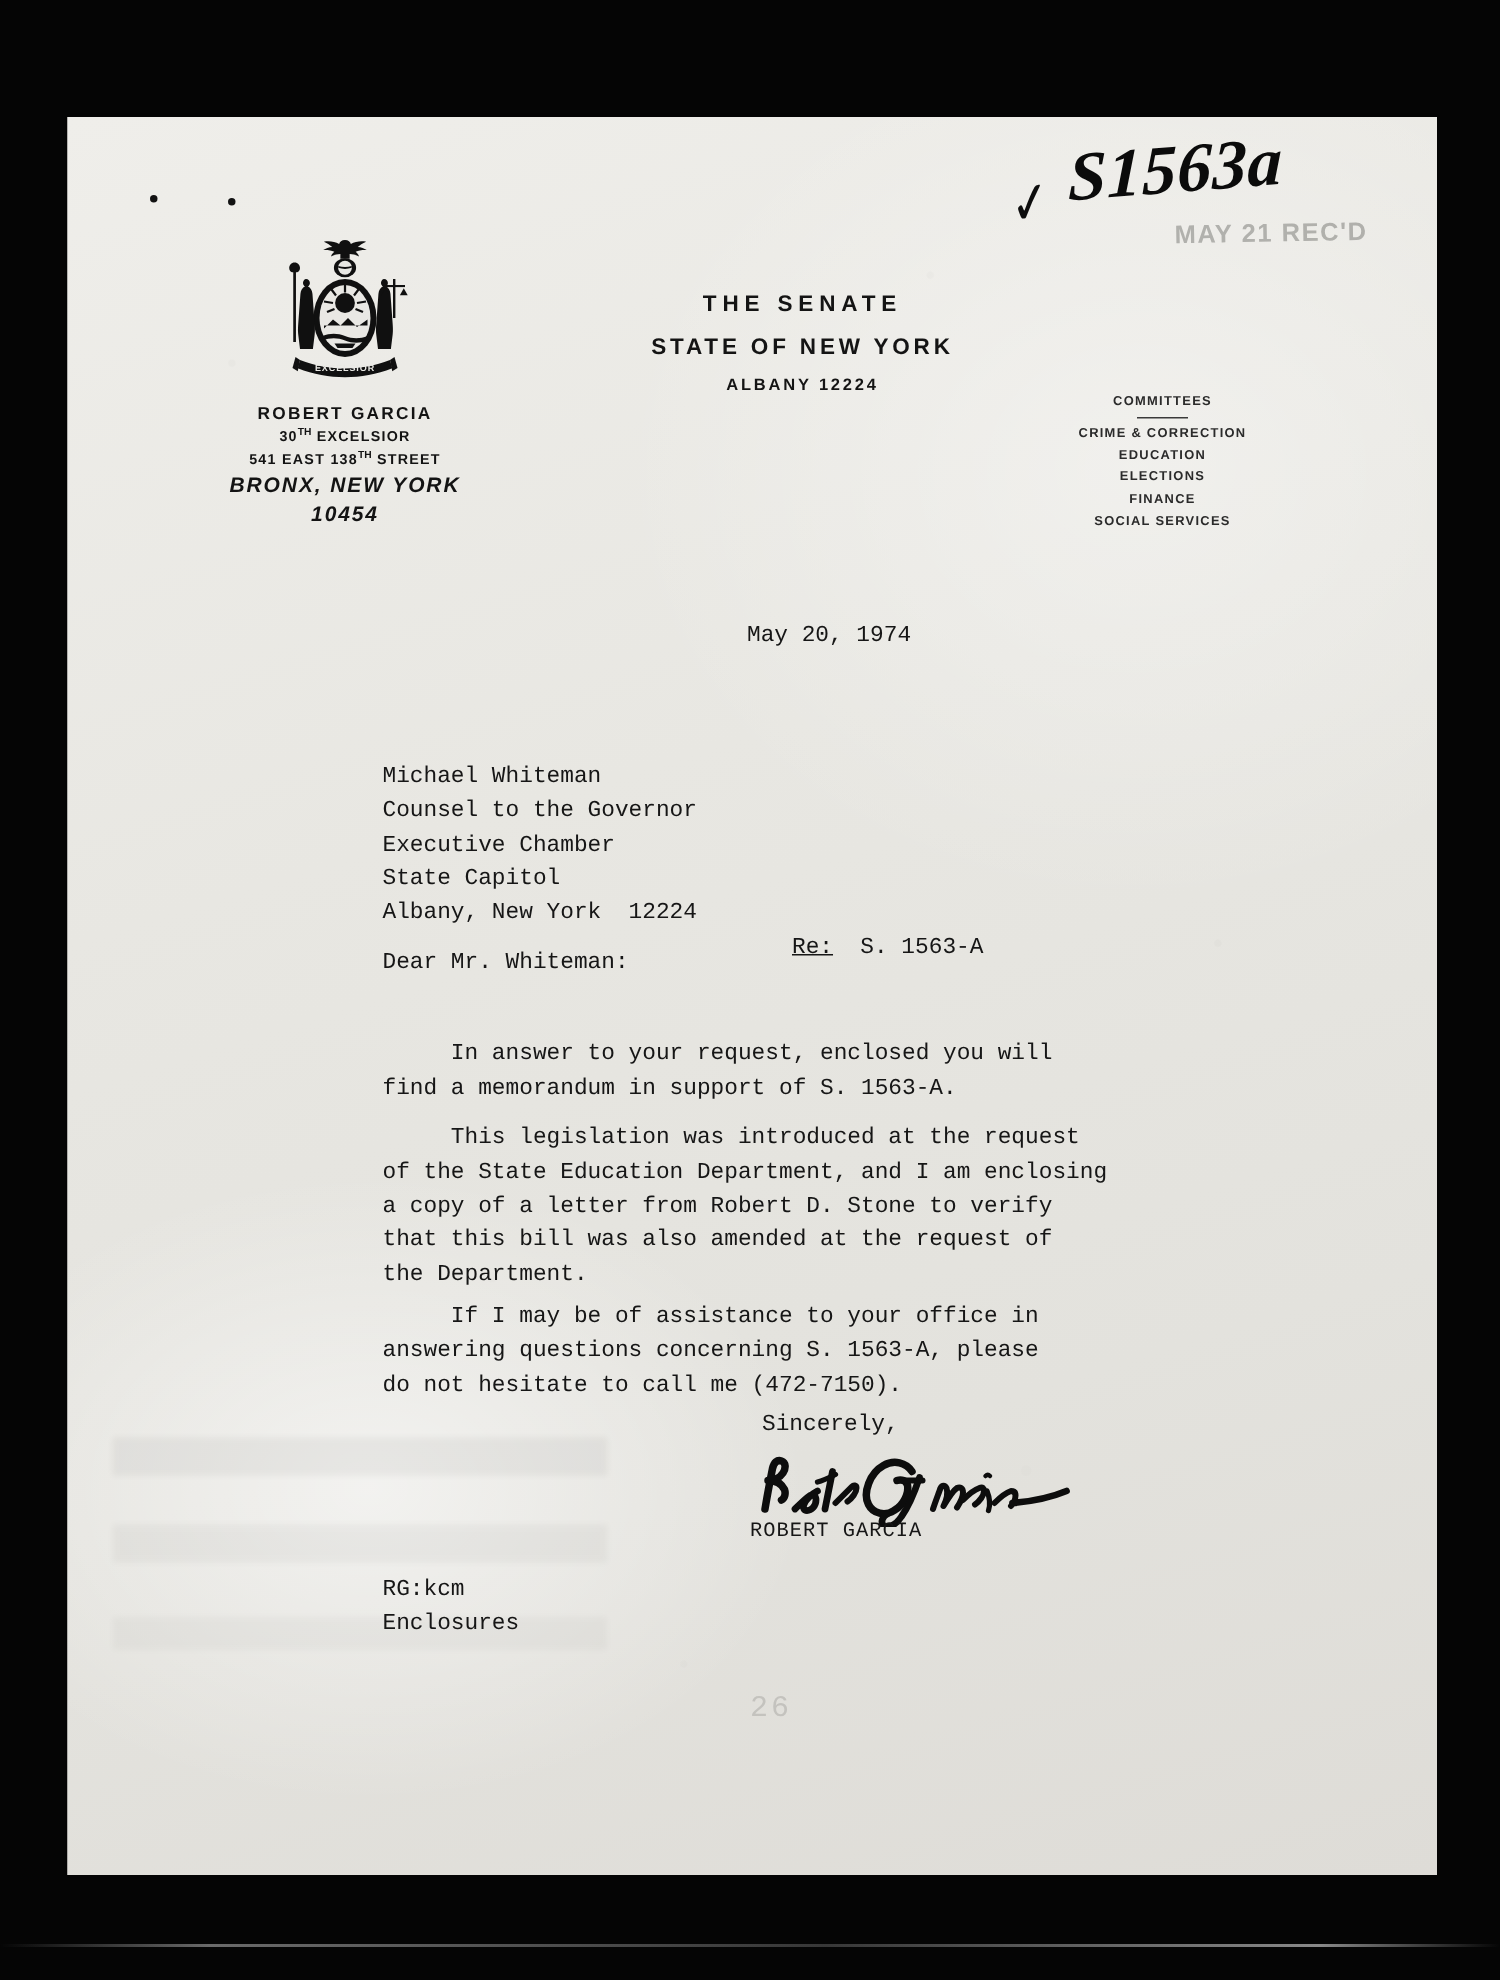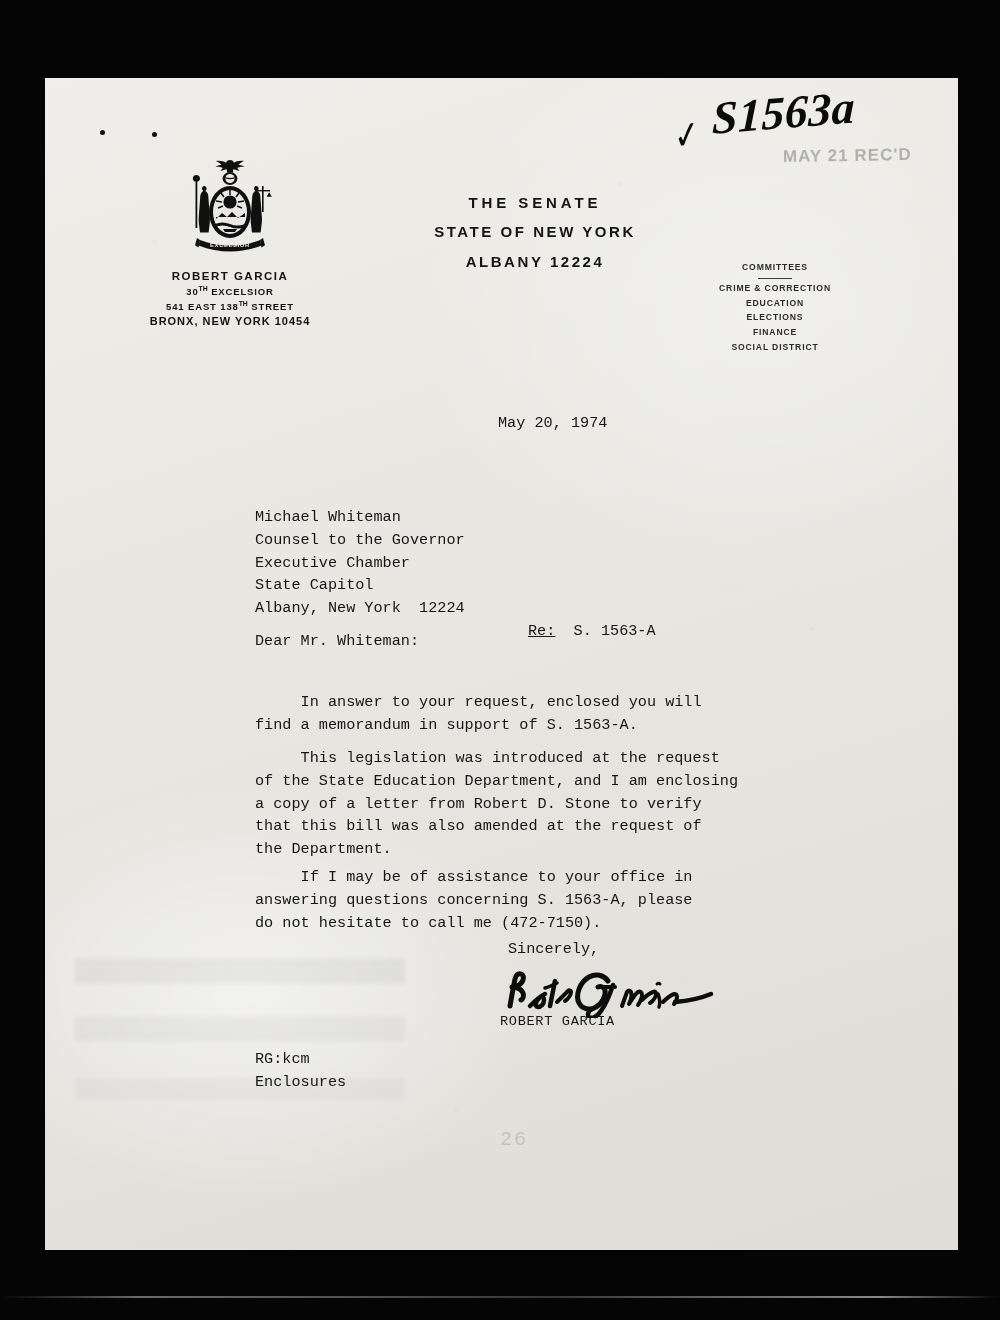--- a/index.html
+++ b/index.html
@@ -102,39 +102,39 @@
   .lh-line{
     font-family:"Liberation Sans", sans-serif;
     font-weight:bold;
     color:#131313;
     letter-spacing:.09em;
     line-height:1.42;
   }
   #lh-name{ font-size:11.5px; letter-spacing:.13em; }
   #lh-district{ font-size:9.5px; }
   #lh-street{ font-size:9.5px; }
-  #lh-city{ font-size:11px; }
+  #lh-city{ font-size:14px;font-style:italic; }
   .sup{ font-size:.72em; vertical-align:super; letter-spacing:0; }
 
   #senate-block{
     position:absolute;
     left:330px;
     top:110px;
     width:320px;
     text-align:center;
   }
   #senate-block .sb{
     font-family:"Liberation Sans", sans-serif;
     font-weight:bold;
     color:#141414;
     line-height:1.95;
   }
   #sb-senate{ font-size:15px; letter-spacing:.26em; }
   #sb-state{ font-size:15px; letter-spacing:.17em; }
-  #sb-albany{ font-size:15px; letter-spacing:.17em; }
+  #sb-albany{ font-size:11px; letter-spacing:.17em; }
 
   #committee-block{
     position:absolute;
     left:600px;
     top:182px;
     width:260px;
     text-align:center;
   }
   #committee-block .ct{
     font-family:"Liberation Sans", sans-serif;
@@ -357,21 +357,21 @@
       <div class="sb" id="sb-albany">ALBANY 12224</div>
     </div>
 
     <div id="committee-block">
       <div class="ct" id="ct-heading">COMMITTEES</div>
       <div id="ct-rule"></div>
       <div class="ct">CRIME &amp; CORRECTION</div>
       <div class="ct">EDUCATION</div>
       <div class="ct">ELECTIONS</div>
       <div class="ct">FINANCE</div>
-      <div class="ct">SOCIAL DISTRICT</div>
+      <div class="ct">SOCIAL SERVICES</div>
     </div>
   </div>
 
   <div class="tw" id="date-line">May 20, 1974</div>
 
   <div class="tw" id="address-block">Michael Whiteman
 Counsel to the Governor
 Executive Chamber
 State Capitol
 Albany, New York  12224</div>

